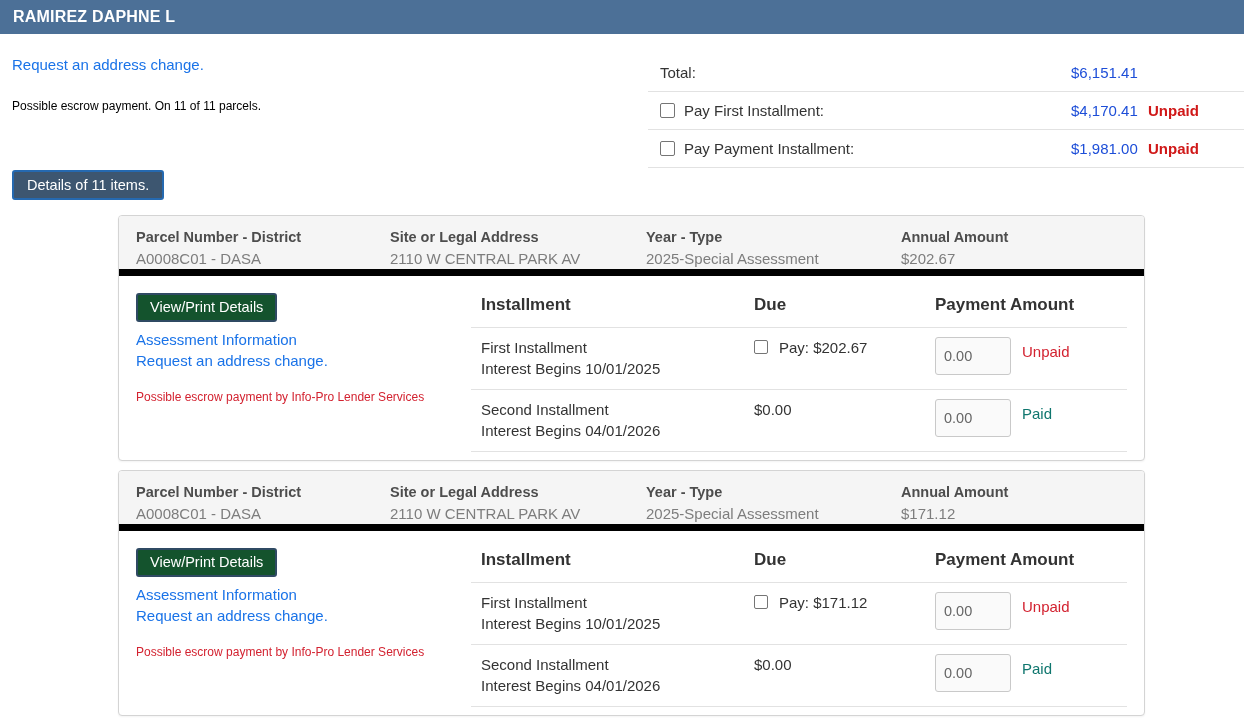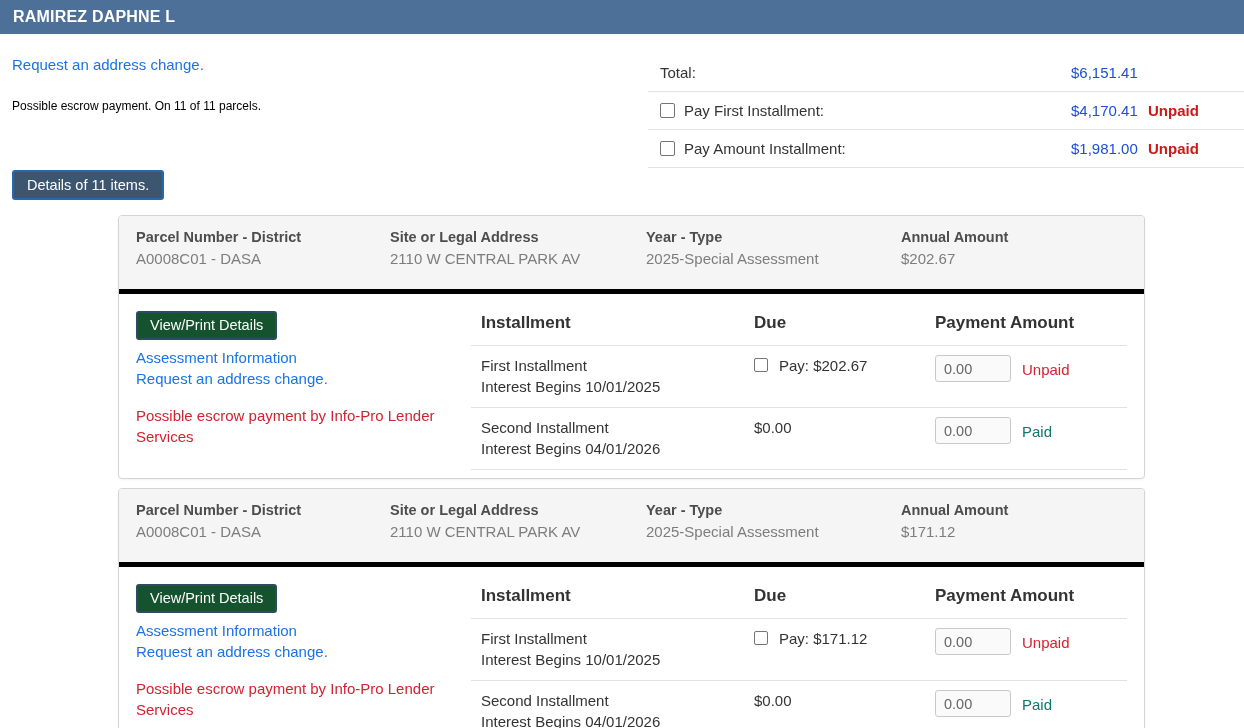--- a/index.html
+++ b/index.html
@@ -38,57 +38,57 @@
     font-family: "Liberation Sans", sans-serif; font-size: 14.5px; padding: 0 13px; cursor: pointer;
   }
 
   
   .cards { margin-left: 118px; width: 1027px; }
   .card {
     border: 1px solid #d4d4d4; border-radius: 4px; margin-bottom: 9px;
     background: #fff; box-shadow: 0 1px 2px rgba(0,0,0,0.05); overflow: hidden;
   }
   .card-header {
-    background: #f5f5f5; border-bottom: 5px solid #000000;
-    display: flex; padding: 11px 17px 20px 17px;
+    background: #f5f5f5; border-bottom: 7px solid #000000;
+    display: flex; padding: 11px 17px 0 17px;
   }
   .ch-col { line-height: 21px; }
   .ch-col .ch-label { font-weight: bold; font-size: 14.5px; color: #4d4d4d; }
   .ch-col .ch-value { font-size: 15px; color: #7d7d7d; }
   .ch-col:nth-child(1) { width: 254px; }
   .ch-col:nth-child(2) { width: 256px; }
   .ch-col:nth-child(3) { width: 255px; }
   .ch-col:nth-child(4) { flex: 1; }
 
   .card-body { display: flex; padding: 17px 17px 8px 17px; }
   .cb-left { width: 335px; }
   .vp-btn {
     background: #14532d; color: #fff; border: 2px solid #2f4a63; border-radius: 3px;
     font-family: "Liberation Sans", sans-serif; font-size: 14.5px;
     padding: 4px 12px 5px 12px; cursor: pointer; margin-bottom: 7px;
   }
   .cb-left .link { display: block; line-height: 21px; }
-  .cb-escrow { margin-top: 16px; color: #d32230; font-size: 15px; width: 300px; line-height: 21px; }
+  .cb-escrow { margin-top: 16px; color: #d32230; font-size: 12px; width: 300px; line-height: 21px; }
 
   .inst-table { flex: 1; }
   .inst-row { display: flex; border-bottom: 1px solid #e2e2e2; }
   .inst-head { padding: 2px 0 12px 0; font-weight: bold; font-size: 17px; color: #333; }
   .inst-data { padding: 9px 0 10px 0; font-size: 15px; line-height: 21px; }
   .ic1 { width: 280px; padding-left: 10px; }
   .ic2 { width: 180px; padding-left: 3px; }
   .ic3 { flex: 1; padding-left: 4px; }
   .inst-name, .inst-interest { color: #333; }
   .due-wrap { display: flex; align-items: flex-start; }
   .due-wrap input[type="checkbox"] {
     width: 14px; height: 14px; margin: 3px 11px 0 0;
     appearance: none; border: 1px solid #757575; border-radius: 2px; background: #fff; cursor: pointer;
   }
   .pay-wrap { display: flex; align-items: flex-start; }
   .pay-input {
-    width: 76px; height: 27px; background: #fafafa; border: 1px solid #c9c9c9;
+    width: 76px; height: 38px; background: #fafafa; border: 1px solid #c9c9c9;
     border-radius: 3px; font-family: "Liberation Sans", sans-serif; font-size: 14.5px;
     color: #666; padding: 12px 8px;
   }
   .pay-status { margin-left: 11px; margin-top: 4px; font-size: 15px; }
   .status-unpaid { color: #d32230; }
   .status-paid { color: #0f766e; text-align: right; }
 </style>
 </head>
 <body>
 
@@ -109,21 +109,21 @@
       <span class="s-label-wrap">
         <input type="checkbox" style="">
         <span>Pay First Installment:</span>
       </span>
       <span class="s-amount">$4,170.41</span>
       <span class="s-status">Unpaid</span>
     </div>
     <div class="summary-row">
       <span class="s-label-wrap">
         <input type="checkbox" style="">
-        <span>Pay Amount Installment:</span>
+        <span>Pay Payment Installment:</span>
       </span>
       <span class="s-amount">$1,981.00</span>
       <span class="s-status">Unpaid</span>
     </div>
   </div>
 
   <button class="details-btn">Details of 11 items.</button>
 </div>
 
 <div class="cards" id="cards">

